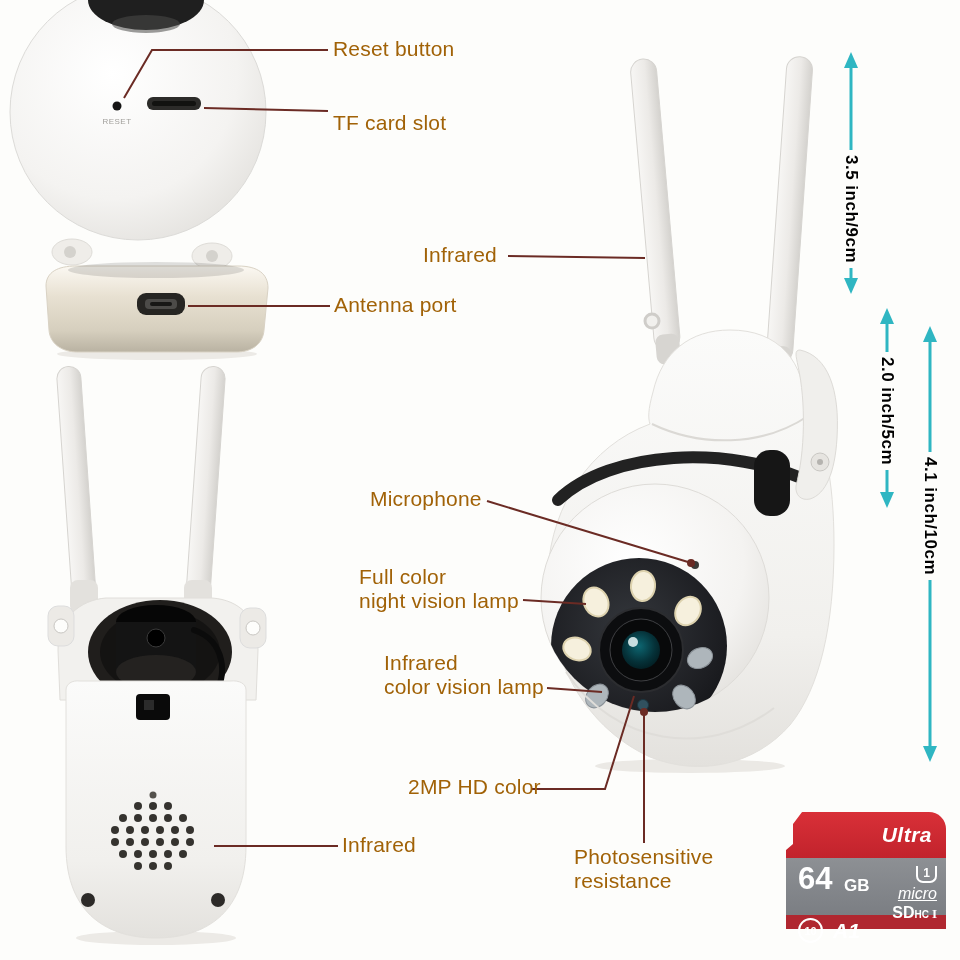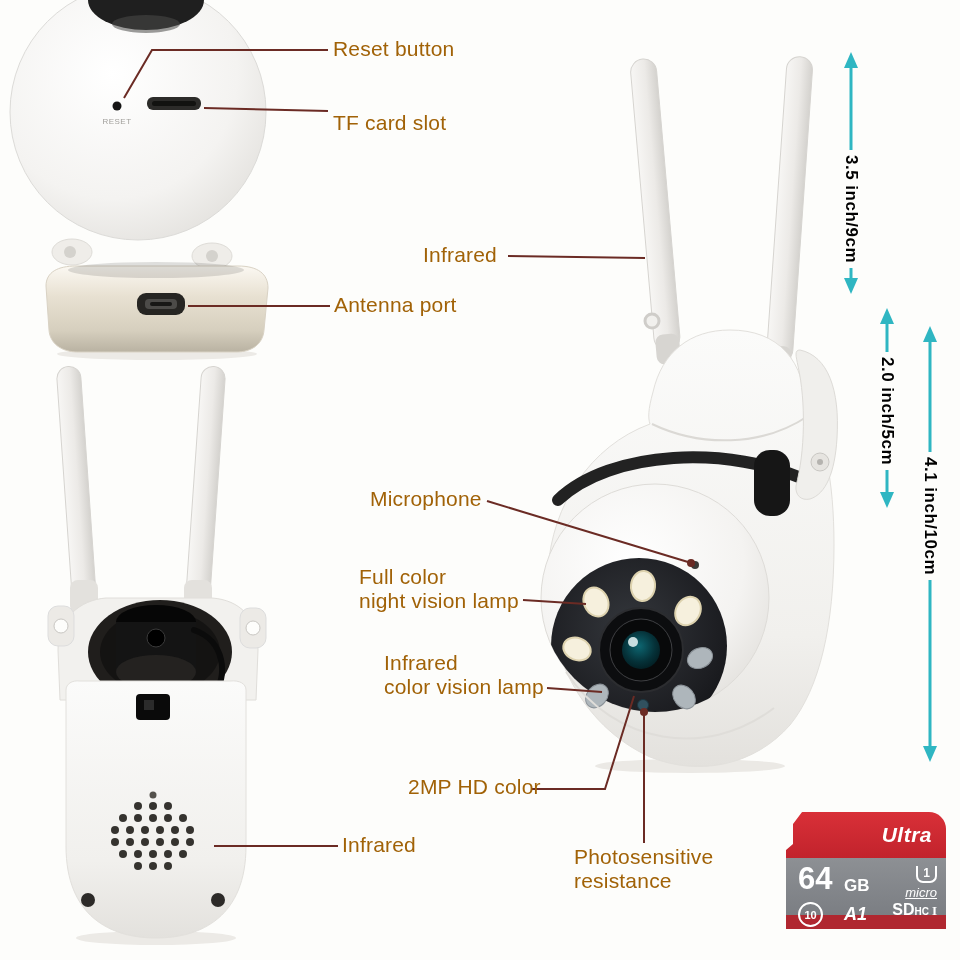--- a/index.html
+++ b/index.html
@@ -23,33 +23,33 @@
     border-radius:17px;overflow:hidden;
   }
   .sd-red{height:46px;background:linear-gradient(#d93038,#c2232c);position:relative;}
   .sd-brand{
     position:absolute;right:14px;top:11px;color:#fff;font-style:italic;
     font-weight:700;font-size:21px;letter-spacing:.5px;
   }
   .sd-gray{height:57px;background:linear-gradient(#8d9094,#7b7e83);position:relative;color:#fff;}
   .sd-cap{position:absolute;left:12px;top:4px;font-size:31px;font-weight:700;line-height:34px;}
   .sd-unit{position:absolute;left:58px;top:18px;font-size:17px;font-weight:700;}
-  .sd-row2{position:absolute;left:12px;top:44px;display:flex;align-items:center;gap:21px;}
+  .sd-row2{position:absolute;left:12px;top:60px;display:flex;align-items:center;gap:10px;}
   .sd-class{
     width:21px;height:21px;border:2px solid #fff;border-radius:50%;
     display:inline-flex;align-items:center;justify-content:center;
     font-size:11px;font-weight:700;
   }
-  .sd-a1{font-size:18px;font-weight:700;font-style:italic;}
+  .sd-a1{font-size:21px;font-weight:700;font-style:italic;}
   .sd-right{position:absolute;right:9px;top:5px;text-align:right;}
   .sd-uhs{
     display:inline-block;border:2px solid #fff;border-top:none;
     border-radius:0 0 7px 7px;padding:0 5px 1px;font-size:12px;font-weight:700;
   }
-  .sd-micro{font-style:italic;font-size:13px;margin-top:2px;text-decoration:underline;}
+  .sd-micro{font-style:italic;font-size:16px;margin-top:2px;text-decoration:underline;}
   .sd-sdhc{font-size:16px;font-weight:700;margin-top:1px;}
   .sd-hc{font-size:10px;font-weight:700;}
   .sd-bus{font-family:"Liberation Serif",serif;font-size:13px;margin-left:3px;}
   .sd-strip{height:14px;background:#b02730;}
 </style>
 </head>
 <body>
 
 <svg class="scene" width="960" height="960" viewBox="0 0 960 960">
   <defs>

